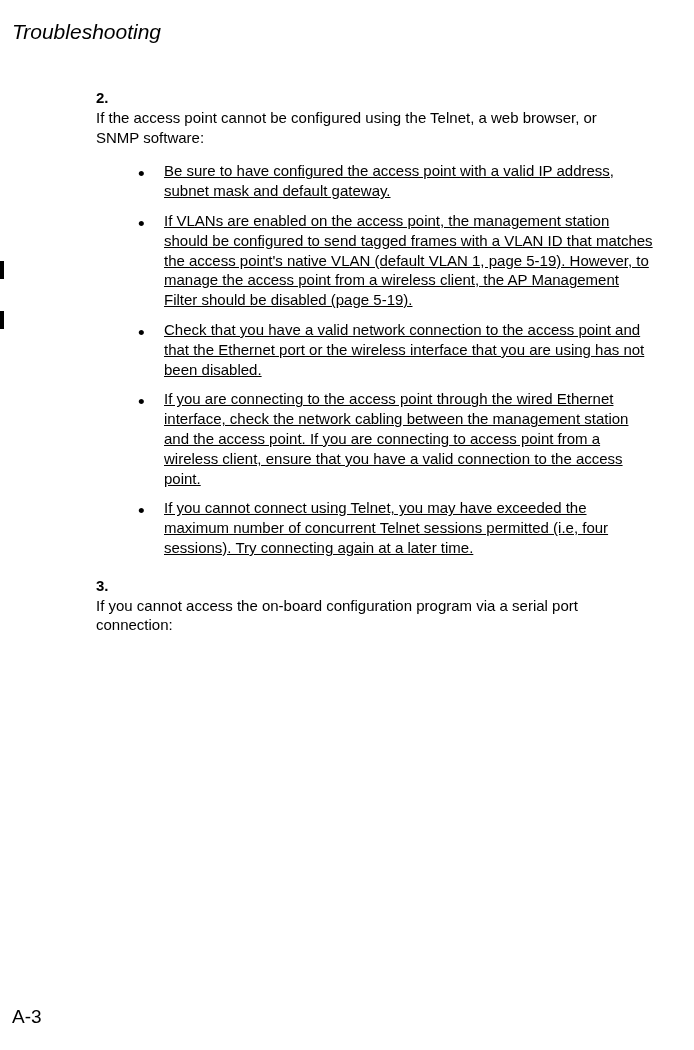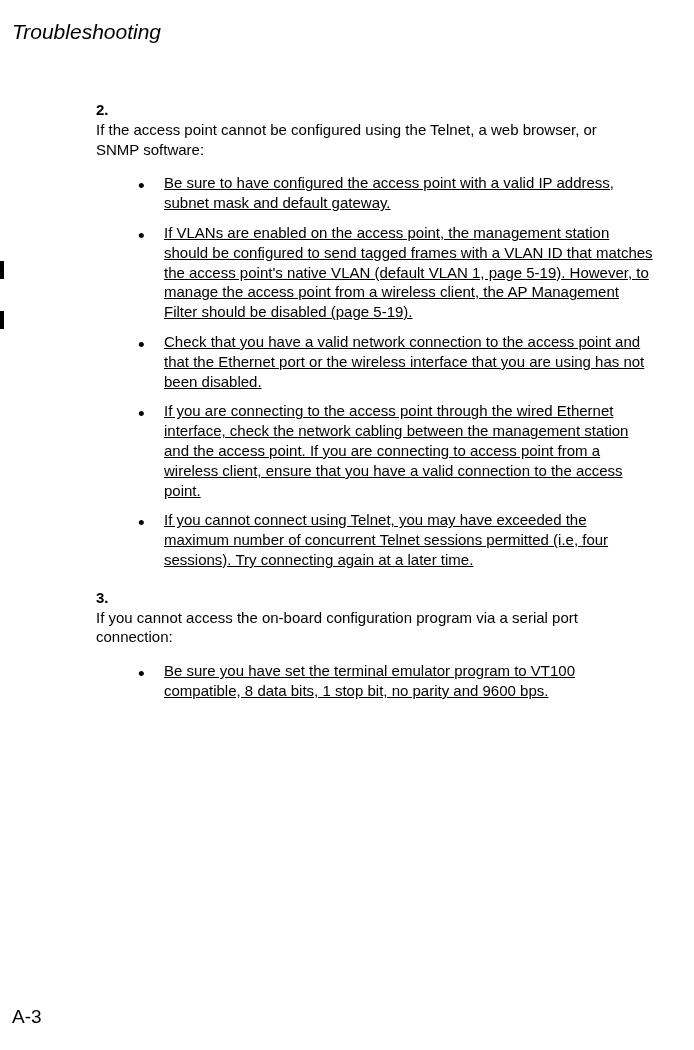--- a/index.html
+++ b/index.html
@@ -15,21 +15,21 @@
     position: relative;
     width: 694px;
     height: 1050px;
     box-sizing: border-box;
     padding-top: 20px;
   }
   .running-head {
     font-style: italic;
     font-size: 21px;
     margin-left: 12px;
-    margin-bottom: 56px;
+    margin-bottom: 44px;
   }
   .content {
     margin-left: 96px;
     margin-right: 40px;
     font-size: 15px;
     line-height: 1.32;
   }
   .num-item {
     margin-bottom: 14px;
   }
@@ -97,19 +97,18 @@
       <li>Check that you have a valid network connection to the access point and that the Ethernet port or the wireless interface that you are using has not been disabled.</li>
       <li>If you are connecting to the access point through the wired Ethernet interface, check the network cabling between the management station and the access point. If you are connecting to access point from a wireless client, ensure that you have a valid connection to the access point.</li>
       <li>If you cannot connect using Telnet, you may have exceeded the maximum number of concurrent Telnet sessions permitted (i.e, four sessions). Try connecting again at a later time.</li>
     </ul>
 
     <div class="num-item">
       <span class="num">3.</span>
       <span class="num-text">If you cannot access the on-board configuration program via a serial port connection:</span>
     </div>
     <ul class="bullets">
-      <li>Be sure you have set the terminal emulator program to VT100 compatible, 8 data bits, 1 stop bit, no parity and 9600 bps.</li>
     </ul>
 
   </div>
 
   <div class="page-num">A-3</div>
 </div>
 
 </body></html>

